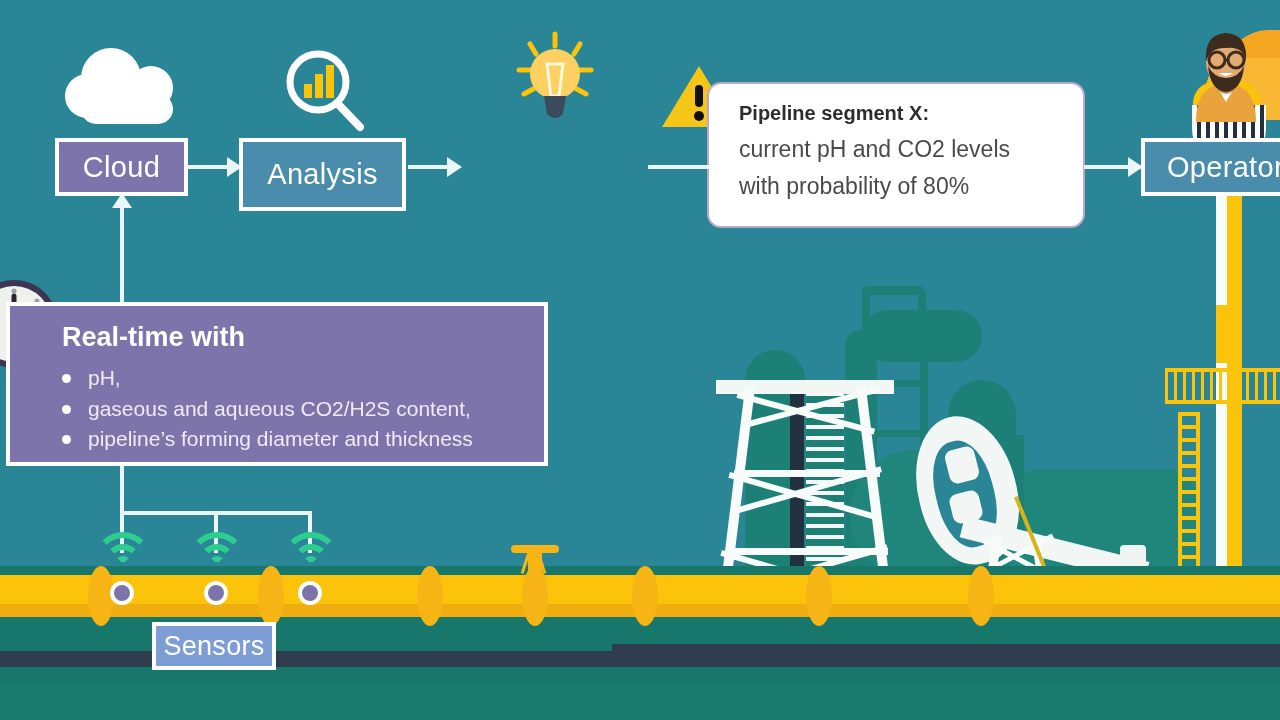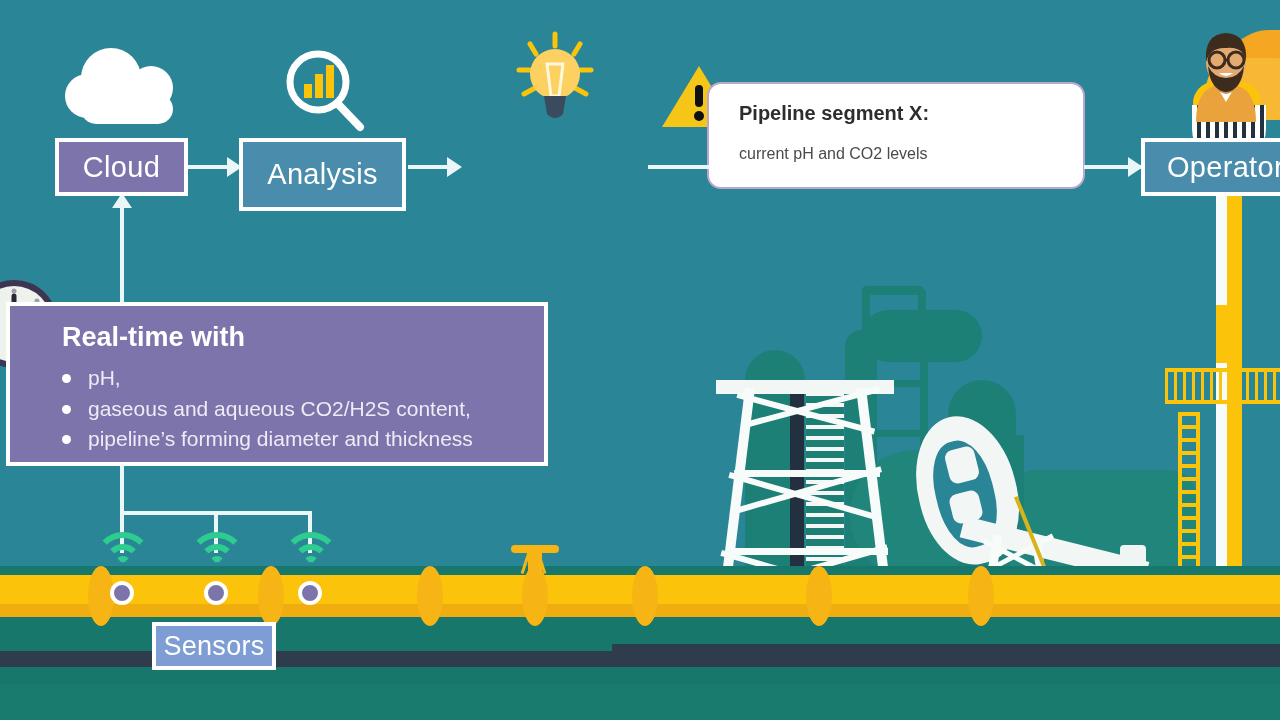--- a/index.html
+++ b/index.html
@@ -55,22 +55,22 @@
     border-left:10px solid transparent; border-right:10px solid transparent;
     border-bottom:15px solid #eaf6f8;
   }
 
   
   .callout {
     position:absolute; left:707px; top:82px; width:378px;
     background:#ffffff; border:2px solid #b9a8cd; border-radius:14px;
     padding:18px 22px 20px 30px;
   }
-  .callout .ttl { font-size:20px; font-weight:bold; color:#2d2d2d; margin-bottom:16px; }
-  .callout .ln  { font-size:16px; color:#4a4a4a; line-height:1.62; }
+  .callout .ttl { font-size:20px; font-weight:bold; color:#2d2d2d; margin-bottom:6px; }
+  .callout .ln  { font-size:23px; color:#4a4a4a; line-height:1.62; }
 
   
   .rtpanel {
     position:absolute; left:6px; top:302px; width:542px; height:164px;
     background:#7d74ab; border:4px solid #ffffff; padding:16px 0 0 52px;
   }
   .rtpanel h2 { font-size:27px; color:#fff; font-weight:bold; margin-bottom:10px; }
   .rtpanel ul { list-style:none; }
   .rtpanel li {
     font-size:21px; color:#efeaf5; line-height:1.46;
@@ -237,20 +237,21 @@
     <svg width="78" height="68" viewBox="0 0 78 68">
       <path d="M39 3 L76 64 L2 64 Z" fill="#f5c518"></path>
       <rect x="35" y="22" width="8" height="22" rx="4" fill="#101010"></rect>
       <circle cx="39" cy="53" r="5" fill="#101010"></circle>
     </svg>
   </div>
 
   <div class="callout">
     <div class="ttl">Pipeline segment X:</div>
     <div class="ln">current pH and CO2 levels</div>
+    <div class="ln">with probability of 80%</div>
   </div>
 
   <div class="avatar" style="left:1186px; top:26px;">
     <svg width="80" height="100" viewBox="0 0 80 100">
       <path d="M10 96 Q10 66 28 60 L52 60 Q70 66 70 96 Z" fill="#eaa23c"></path>
       <path d="M30 59 L40 76 L50 59 L46 57 L40 66 L34 57 Z" fill="#ffffff"></path>
       <path d="M26 50 Q28 66 40 68 Q52 66 54 50 Z" fill="#c98b52"></path>
       <ellipse cx="40" cy="36" rx="20" ry="24" fill="#e3ab72"></ellipse>
       <path d="M20 36 Q18 8 40 7 Q62 8 60 36 Q58 20 40 22 Q24 21 20 36 Z" fill="#3d2b1d"></path>
       <path d="M22 40 Q24 64 40 66 Q56 64 58 40 Q52 52 40 52 Q28 52 22 40 Z" fill="#3d2b1d"></path>

